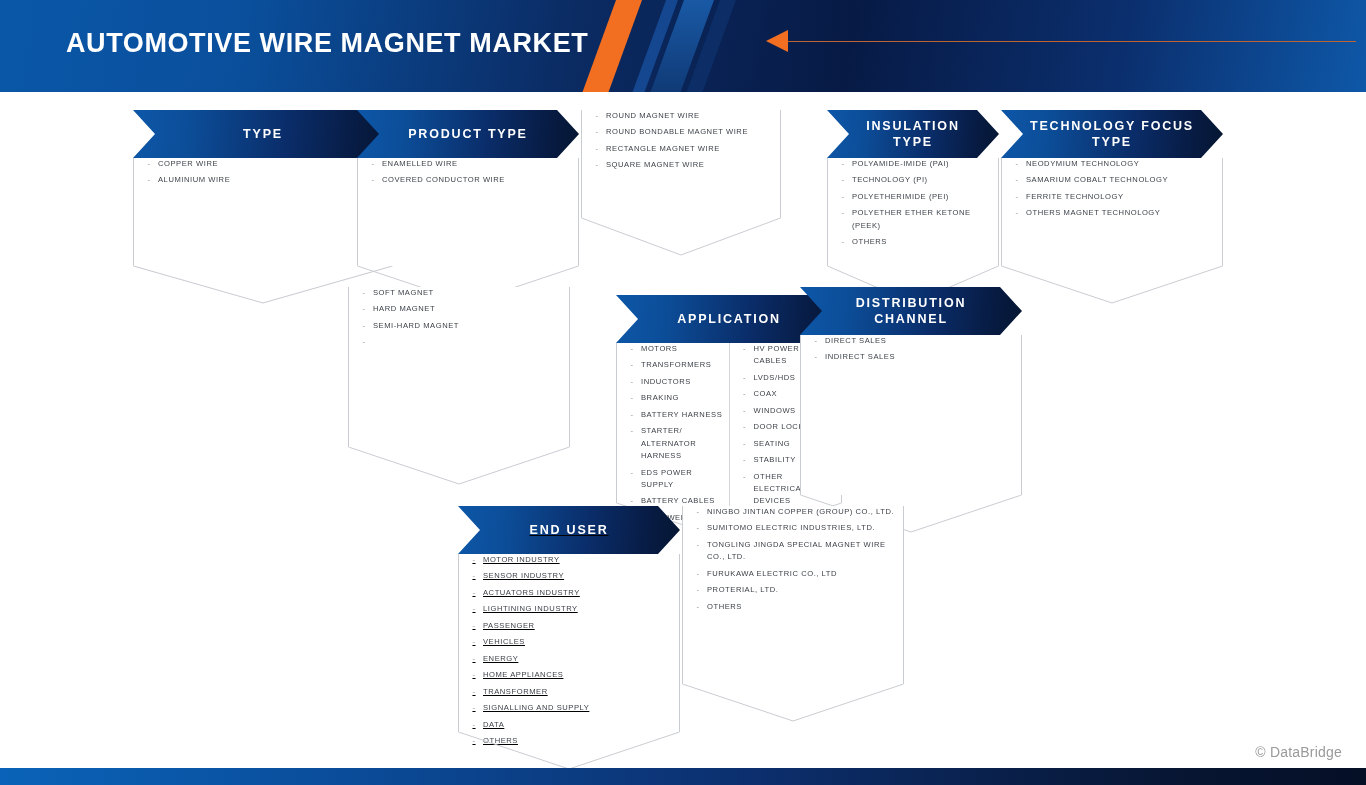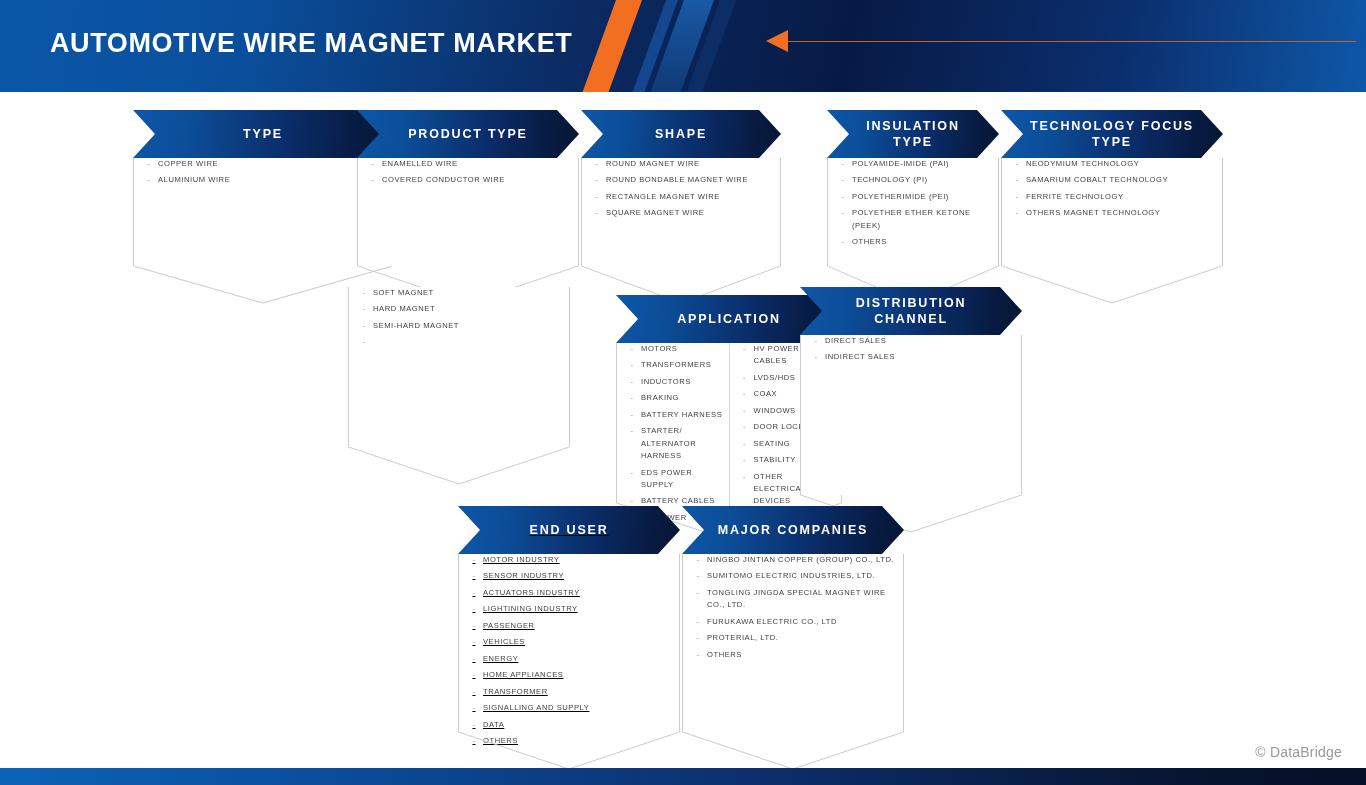--- a/index.html
+++ b/index.html
@@ -16,21 +16,21 @@
     position:absolute;left:0;top:0;width:1366px;height:92px;
     background:linear-gradient(100deg,#0a57a8 0%,#0a4f9c 18%,#0b2b63 42%,#071a45 62%,#0b2f6e 82%,#0e58a8 100%);
     overflow:hidden;
   }
   .hdr-stripe{position:absolute;top:-30px;height:170px;transform:skewX(-20deg);}
   .s-orange1{left:596px;width:26px;background:#f26f21;}
   .s-blue1{left:646px;width:12px;background:#14478f;}
   .s-blue2{left:664px;width:30px;background:linear-gradient(180deg,#1c63b4,#0b2a5e);}
   .s-blue3{left:700px;width:16px;background:#0d2d66;}
   .header-title{
-    position:absolute;left:50px;top:28px;
+    position:absolute;left:66px;top:28px;
     color:#ffffff;font-size:27px;font-weight:bold;letter-spacing:0.6px;
     font-family:"Liberation Sans", sans-serif;
     text-align:right;
   }
   .arrow-line{position:absolute;left:786px;top:41px;width:570px;height:1px;background:#c0632e;}
   .arrow-head{
     position:absolute;left:766px;top:30px;width:0;height:0;
     border-top:11px solid transparent;border-bottom:11px solid transparent;
     border-right:22px solid #f26f21;
   }
@@ -164,23 +164,20 @@
     </div>
   </div>
   <div class="card-point">
       <svg viewBox="0 0 222 38" preserveAspectRatio="none">
         <path d="M0.5 0 L111 37 L221.5 0" fill="none" stroke="#c9ccd1" stroke-width="1"></path>
       </svg>
     </div>
 </div>
 
 <div class="group" id="g-shape">
-  <div class="banner">
-    <div class="banner-label">SHAPE</div>
-  </div>
   <div class="card">
     <div class="cols">
       <div class="col list">
           <div class="item">
             <span class="dash">-</span>
             <span class="item-text">ROUND MAGNET WIRE</span>
           </div>
           <div class="item">
             <span class="dash">-</span>
             <span class="item-text">ROUND BONDABLE MAGNET WIRE</span>
@@ -474,23 +471,20 @@
     </div>
   </div>
   <div class="card-point">
       <svg viewBox="0 0 222 38" preserveAspectRatio="none">
         <path d="M0.5 0 L111 37 L221.5 0" fill="none" stroke="#c9ccd1" stroke-width="1"></path>
       </svg>
     </div>
 </div>
 
 <div class="group" id="g-companies">
-  <div class="banner">
-    <div class="banner-label">MAJOR COMPANIES</div>
-  </div>
   <div class="card">
     <div class="cols">
       <div class="col list">
           <div class="item">
             <span class="dash">-</span>
             <span class="item-text">NINGBO JINTIAN COPPER (GROUP) CO., LTD.</span>
           </div>
           <div class="item">
             <span class="dash">-</span>
             <span class="item-text">SUMITOMO ELECTRIC INDUSTRIES, LTD.</span>

